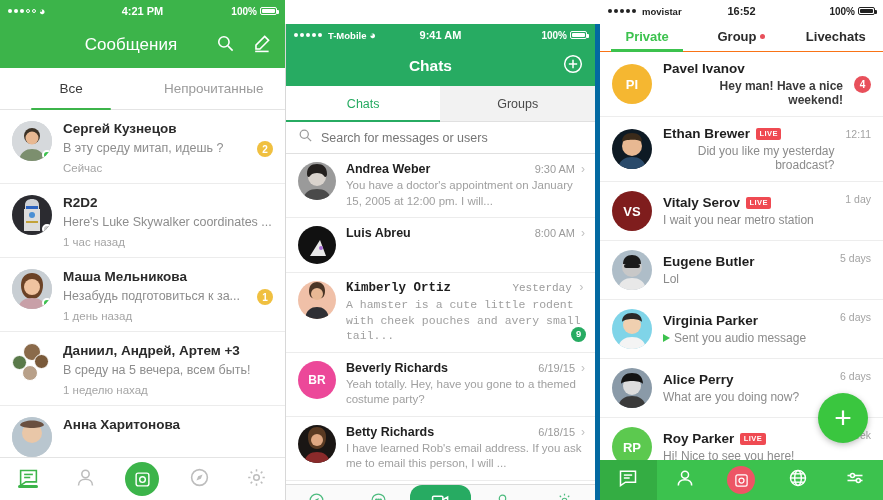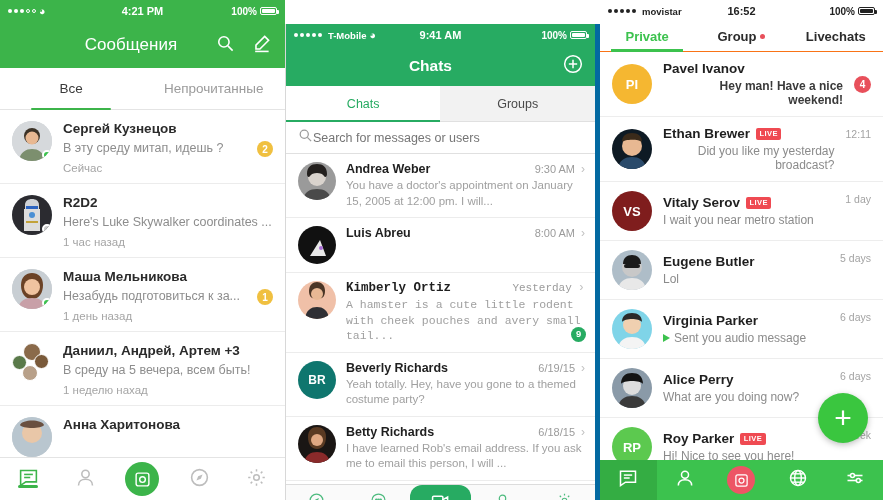--- a/index.html
+++ b/index.html
@@ -78,21 +78,21 @@
   
   .nav2 { height:40px; background:#27ab62; color:#fff; display:flex; align-items:center;
           padding:0 12px; position:relative; }
   .nav2 .title { flex:1; text-align:center; font-size:15.5px; font-weight:bold; }
   .tabs2 { height:36px; display:flex; background:#fbfbfb; border-bottom:1px solid #e0e0e0; }
   .tab2 { flex:1; display:flex; align-items:center; justify-content:center; font-size:12.5px;
           color:#4a4a4a; background:#f2f2f2; position:relative; }
   .tab2.active { color:#27ab62; background:#fff; }
   .tab2.active::after { content:""; position:absolute; bottom:-1px; left:0; right:0;
                         height:2.5px; background:#27ab62; }
-  .search2 { height:32px; background:#fff; display:flex; align-items:center; 
+  .search2 { height:32px; background:#fff; display:flex; align-items:center; gap:8px;
              padding:0 12px; border-bottom:1px solid #e0e0e0; }
   .search2 input { border:none; outline:none; font-size:12.5px; color:#9a9a9a;
                    flex:1; background:transparent; font-family:inherit; }
   .row2 { display:flex; padding:8px 10px 8px 12px; gap:10px; border-bottom:1px solid #ececec;
           align-items:flex-start; }
   .av2 { width:38px; height:38px; border-radius:50%; flex:none; overflow:hidden;
          position:relative; }
   .r2body { flex:1; min-width:0; }
   .r2top { display:flex; align-items:baseline; gap:6px; }
   .r2name { font-size:12.5px; font-weight:bold; color:#1f1f1f; flex:1;
@@ -429,21 +429,21 @@
             <span class="r2name">Kimberly Ortiz</span>
             <span class="r2time">Yesterday</span>
             <span class="chev">›</span>
           </div>
           <div class="r2msg">A hamster is a cute little rodent with cheek pouches and avery small tail...</div>
         </div>
         <div class="badge2" style="bottom:10px">9</div>
       </div>
 
       <div class="row2">
-        <div class="av2" style="background:#0f766e">
+        <div class="av2" style="background:#ec4899">
           <span class="initav" style="font-size:12px">BR</span>
         </div>
         <div class="r2body">
           <div class="r2top">
             <span class="r2name">Beverly Richards</span>
             <span class="r2time">6/19/15</span>
             <span class="chev">›</span>
           </div>
           <div class="r2msg">Yeah totally. Hey, have you gone to a themed costume party?</div>
         </div>

